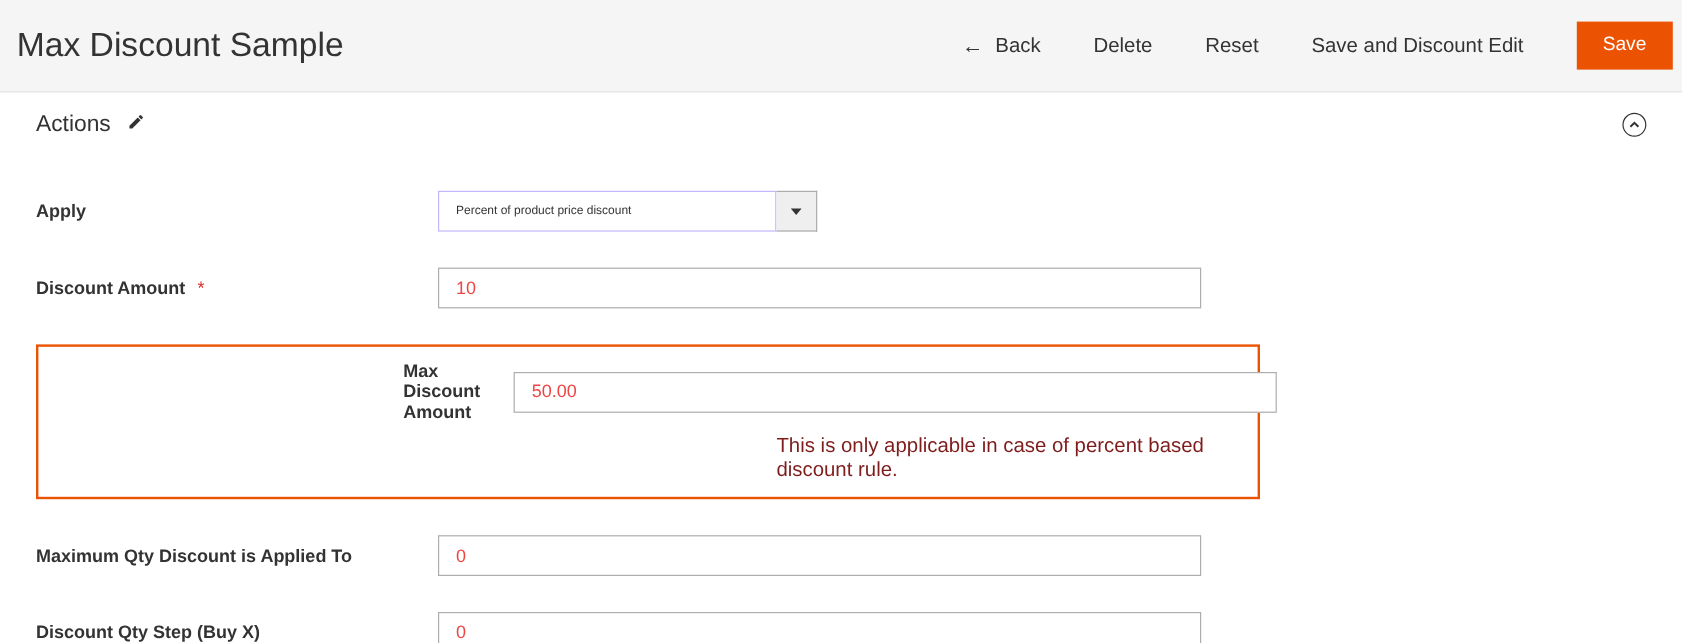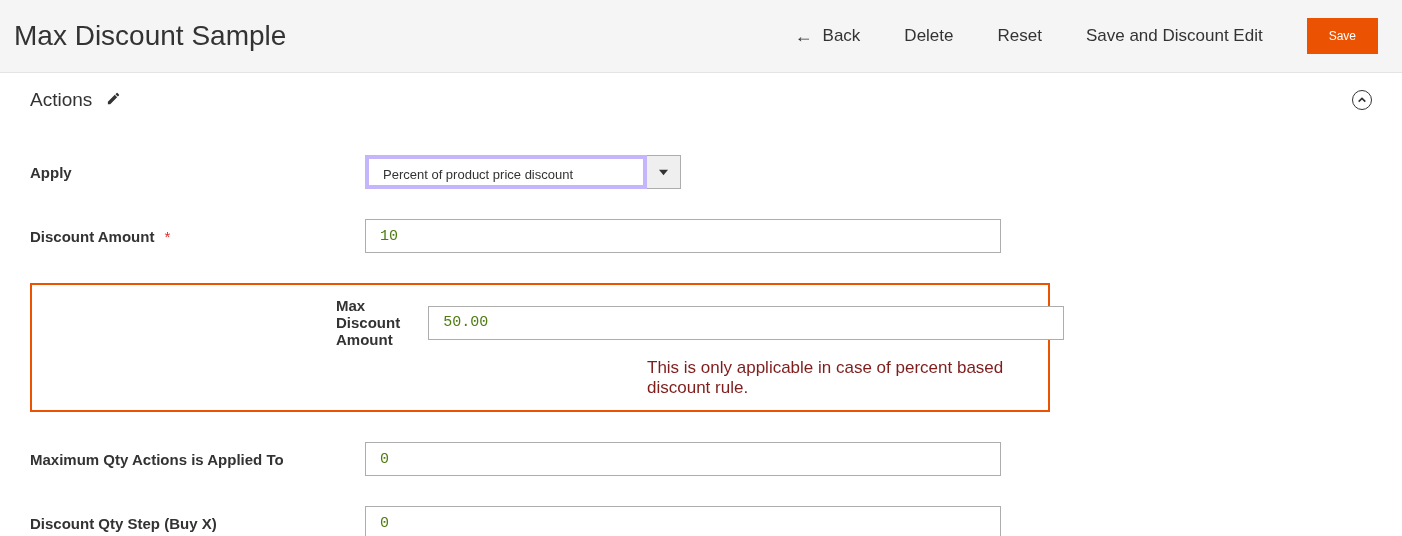--- a/index.html
+++ b/index.html
@@ -10,21 +10,21 @@
     body {
       font-family: -apple-system, BlinkMacSystemFont, "Segoe UI", Helvetica, Arial, sans-serif;
       background: #ffffff;
       color: #333;
       width: 1402px;
     }
     .header-bar {
       display: flex;
       align-items: center;
       justify-content: space-between;
-      padding: 18px 24px 18px 14px;
+      padding: 18px 8px 18px 14px;
       background: #f5f5f5;
       border-bottom: 1px solid #e3e3e3;
       gap: 20px;
     }
     .page-title {
       font-size: 28px;
       font-weight: 400;
       color: #333;
     }
     .action-buttons {
@@ -45,21 +45,21 @@
     }
     .back-arrow {
       font-size: 18px;
       line-height: 1;
     }
     .save-button {
       background: #eb5202;
       color: #fff;
       border: none;
       padding: 11px 22px;
-      font-size: 12px;
+      font-size: 16px;
       cursor: pointer;
       font-family: inherit;
     }
     .section-header {
       display: flex;
       align-items: center;
       justify-content: space-between;
       padding: 16px 30px 14px 30px;
       gap: 16px;
     }
@@ -117,23 +117,23 @@
       font-weight: 400;
     }
     .form-control {
       display: flex;
       align-items: center;
     }
     .select-wrap {
       display: flex;
     }
     .select-display {
-      border: 4px solid #c4b5fd;
+      border: 1px solid #c4b5fd;
       padding: 8px 14px;
-      font-size: 13px;
+      font-size: 10px;
       min-width: 282px;
       background: #fff;
       height: 34px;
       line-height: 16px;
     }
     .select-arrow {
       border: 1px solid #adadad;
       border-left: none;
       background: #efefef;
       width: 34px;
@@ -147,22 +147,22 @@
       width: 9px;
       height: 9px;
       fill: #333;
     }
     .text-input {
       border: 1px solid #adadad;
       padding: 8px 14px;
       font-size: 15px;
       width: 636px;
       height: 34px;
-      font-family: Liberation Mono, monospace;
-      color: #4d7c0f;
+      font-family: Liberation Sans, sans-serif;
+      color: #ef4444;
     }
     .highlight-box {
       border: 2px solid #eb5202;
       padding: 12px 0 12px 0;
       margin-left: -280px;
       margin-right: 0;
       width: 1020px;
       margin-bottom: 30px;
     }
     .highlight-box .form-row {
@@ -253,21 +253,21 @@
           <div class="form-control">
             <input type="text" class="text-input" value="50.00" style="">
           </div>
         </div>
         <div class="field-note">This is only applicable in case of percent based discount rule.</div>
       </div>
     </div>
   </div>
 
   <div class="form-row">
-    <div class="form-label">Maximum Qty Actions is Applied To</div>
+    <div class="form-label">Maximum Qty Discount is Applied To</div>
     <div class="form-control">
       <input type="text" class="text-input" value="0" style="">
     </div>
   </div>
 
   <div class="form-row">
     <div class="form-label">Discount Qty Step (Buy X)</div>
     <div class="form-control">
       <input type="text" class="text-input" value="0" style="">
     </div>

